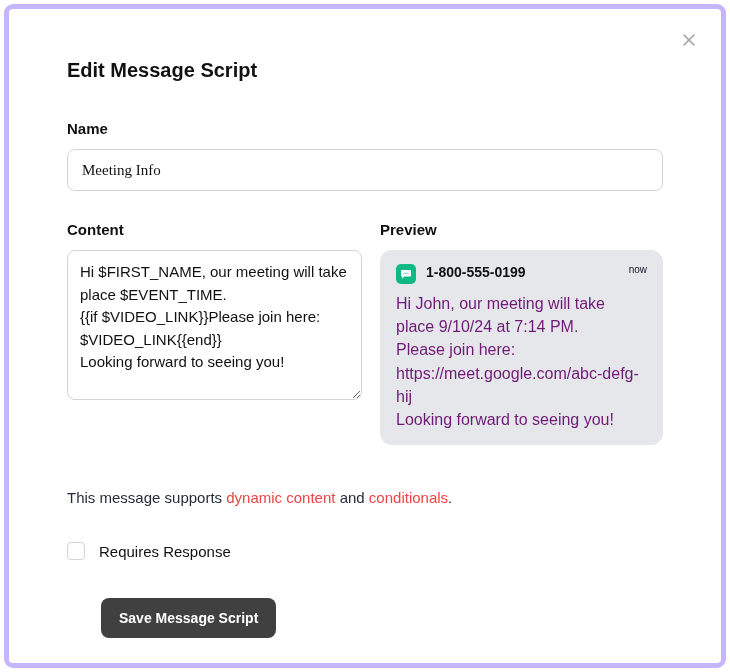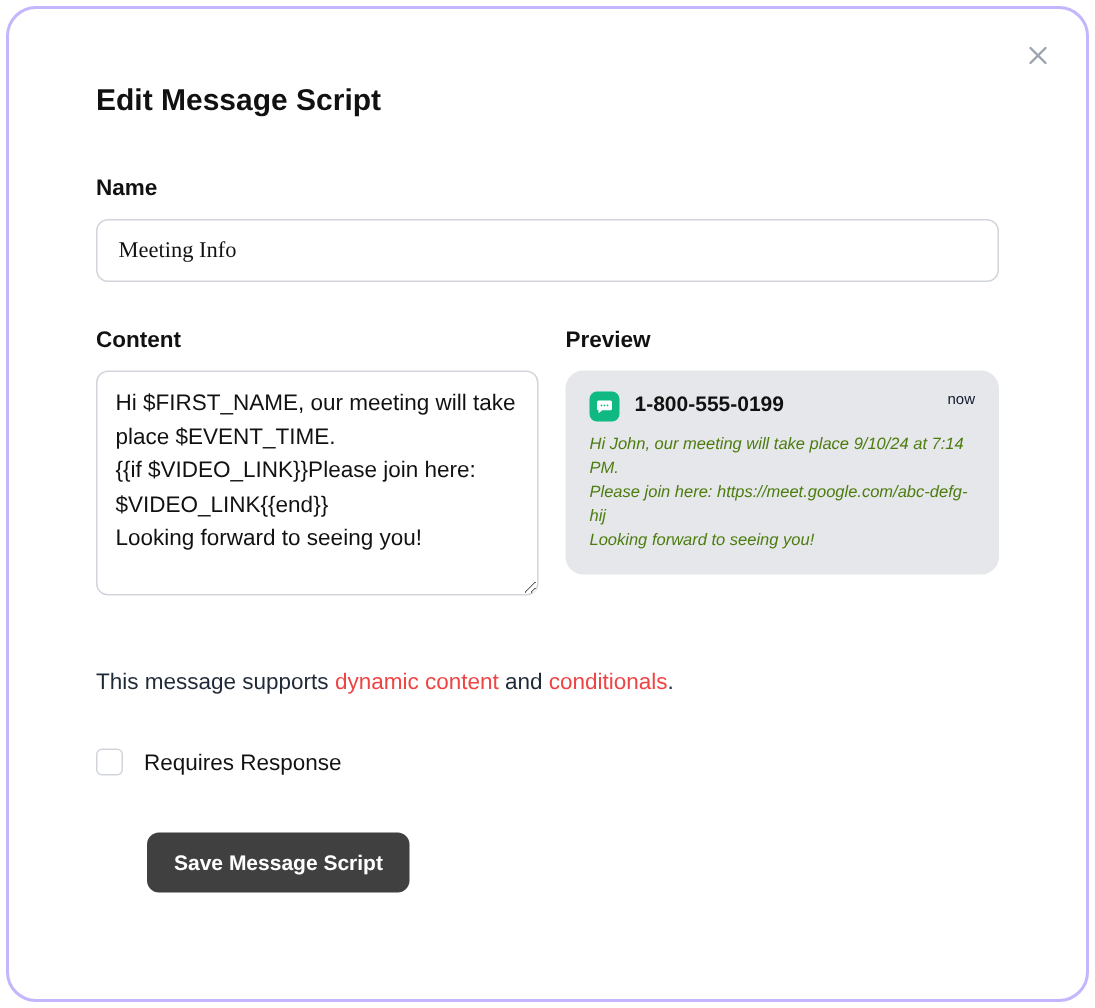--- a/index.html
+++ b/index.html
@@ -7,22 +7,22 @@
       width: 730px;
       height: 672px;
       font-family: -apple-system, BlinkMacSystemFont, "Segoe UI", Helvetica, Arial, sans-serif;
       background: #fff;
       color: #111;
     }
     .modal {
       width: 722px;
       height: 664px;
       margin: 4px;
-      border: 2px solid #c4b5fd;
-      border-radius: 20px;
+      border: 5px solid #c4b5fd;
+      border-radius: 9px;
       position: relative;
       padding: 28px 58px 32px 58px;
     }
     .close-btn {
       position: absolute;
       top: 18px;
       right: 18px;
       width: 28px;
       height: 28px;
       border: none;
@@ -101,25 +101,24 @@
       font-weight: 700;
       font-size: 14px;
       color: #111;
     }
     .preview-time {
       margin-left: auto;
       font-size: 10px;
       color: #0f172a;
     }
     .preview-body {
-      font-size: 11px;
+      font-size: 16px;
       line-height: 1.45;
-      color: #4d7c0f;
+      color: #701a75;
       white-space: pre-line;
-      font-style: italic;
     }
     .support-text {
       margin-top: 44px;
       font-size: 15px;
       color: #1f2937;
     }
     .support-text a {
       color: #ef4444;
       text-decoration: none;
     }

